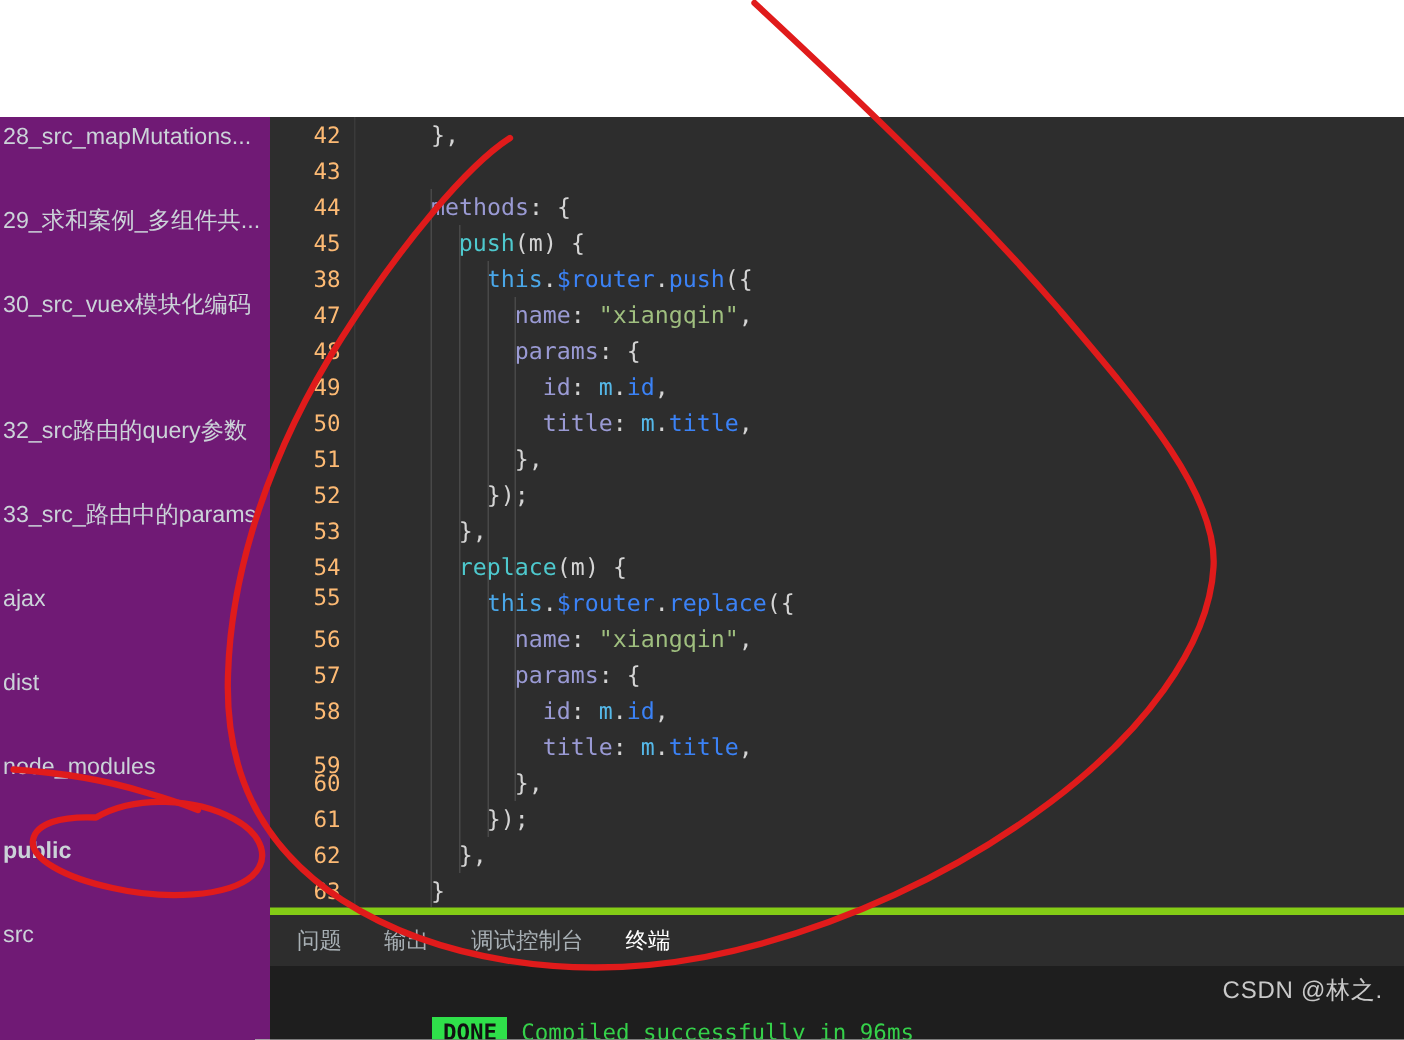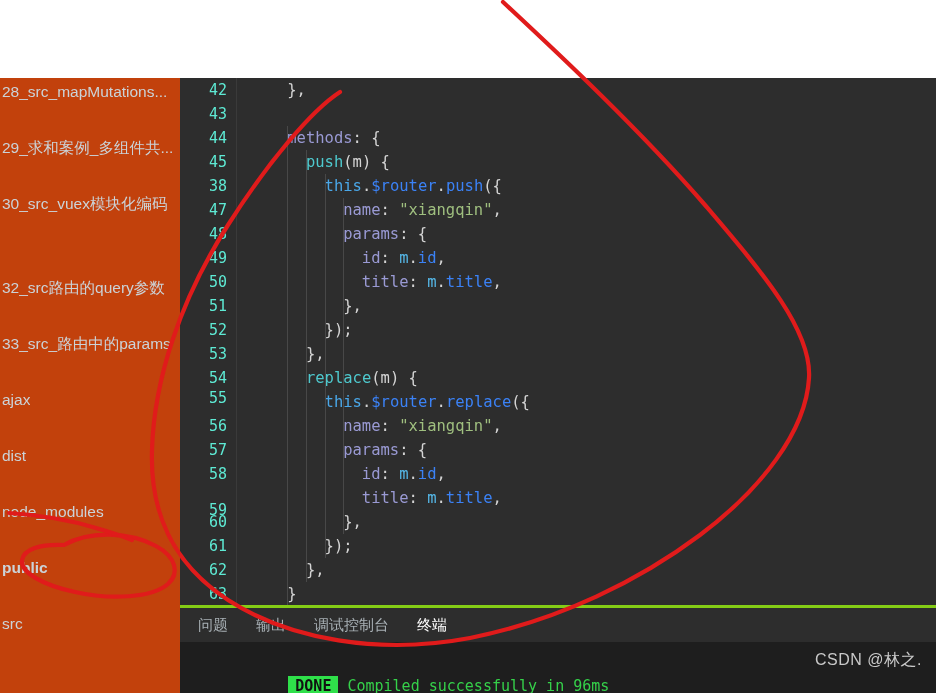--- a/index.html
+++ b/index.html
@@ -17,41 +17,41 @@
 
   
   #vscode {
     position: absolute; left: 0; top: 78px; width: 936px; height: 615px;
     background: #2d2d2d; overflow: hidden;
   }
 
   
   #sidebar {
     position: absolute; left: 0; top: 0; width: 180px; height: 615px;
-    background: #c2410c; overflow: hidden;
+    background: #701a75; overflow: hidden;
   }
   .tree-row {
     position: relative; height: 28px; line-height: 28px;
     color: #cbd3d8; font-size: 15.5px; white-space: nowrap;
     padding-left: 2px; display: flex; align-items: center;
   }
   .tree-row .lbl { display: inline-block; overflow: hidden; text-overflow: clip; }
 
   
   #editor {
     position: absolute; left: 180px; top: 0; width: 756px; height: 527px;
     background: #2d2d2d; overflow: hidden;
   }
   #gutter {
     position: absolute; left: 0; top: 0; width: 56px; height: 527px;
     background: #2d2d2d;
   }
   .lnum {
     position: absolute; right: 9px; height: 24px; line-height: 24px;
-    color: #5eead4; font-family: "DejaVu Sans Mono", monospace; font-size: 15px;
+    color: #fdba74; font-family: "DejaVu Sans Mono", monospace; font-size: 15px;
     text-align: right;
   }
   #codearea {
     position: absolute; left: 56px; top: 0; right: 0; height: 527px;
   }
   .cline {
     position: absolute; left: 0; height: 24px; line-height: 24px;
     font-family: "DejaVu Sans Mono", monospace; font-size: 15.5px;
     color: #d4d4d4; white-space: pre;
   }
@@ -66,21 +66,21 @@
   .t-param  { color: #d4d4d4; }
   .t-kw     { color: #4aa7e8; }
   .t-member { color: #3b82f6; }
   .t-str    { color: #9fbf7f; }
   .t-var    { color: #55b8e8; }
   .t-plain  { color: #d4d4d4; }
 
   
   #panel {
     position: absolute; left: 180px; top: 527px; width: 756px; height: 88px;
-    background: #2d2d2d; border-top: 3px solid #84cc16;
+    background: #2d2d2d; border-top: 5px solid #84cc16;
   }
   #panel-tabs {
     position: absolute; left: 0; top: 0; width: 756px; height: 34px;
     background: #2d2d2d; display: flex; align-items: center;
   }
   .ptab {
     color: #a8b0b5; font-size: 15px; margin-right: 28px;
     font-family: "Liberation Sans", "DejaVu Sans", sans-serif;
     cursor: pointer; white-space: nowrap;
   }

